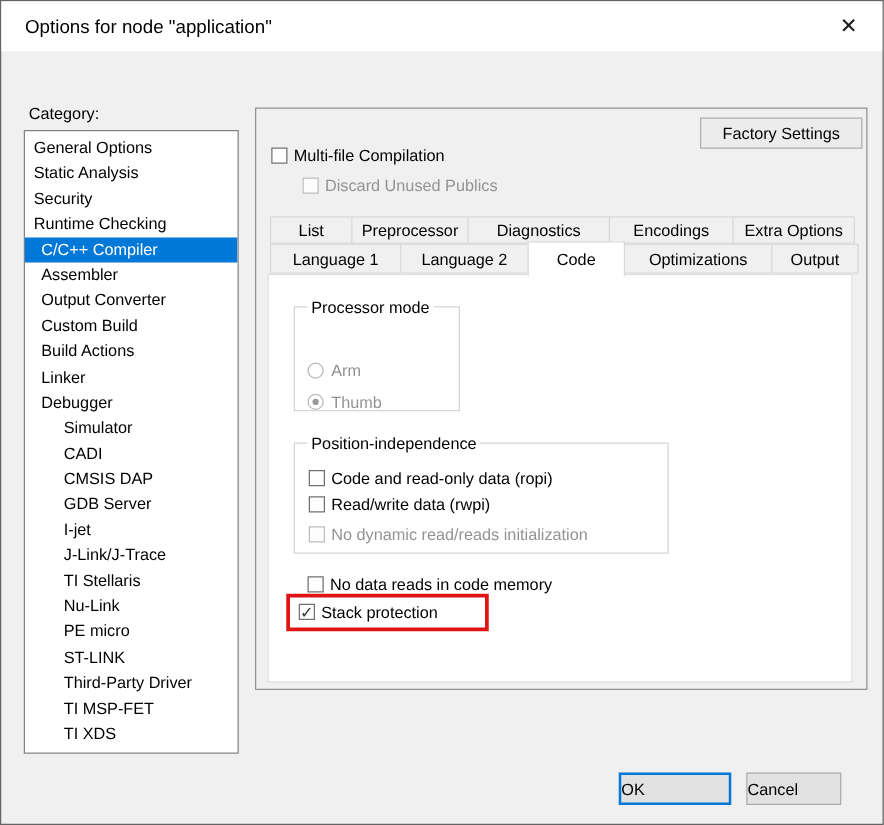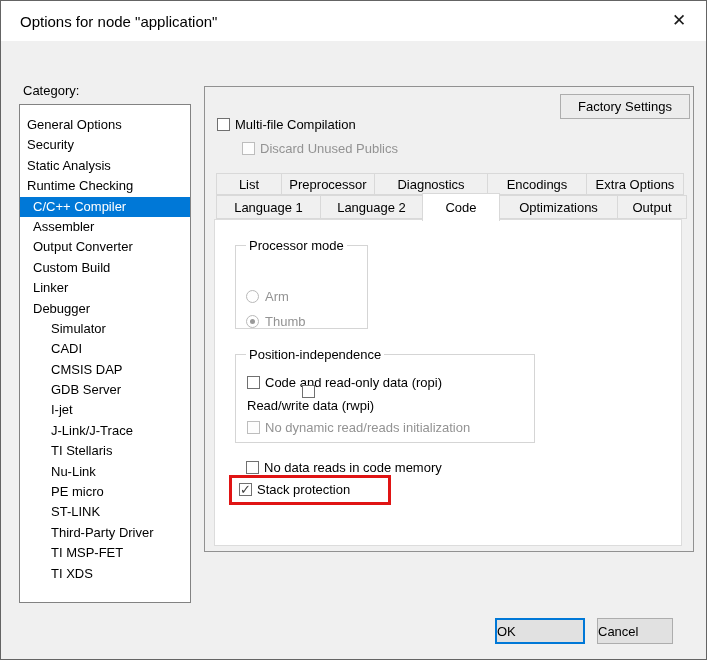--- a/index.html
+++ b/index.html
@@ -21,21 +21,21 @@
   #title { font-size:15px; padding-left:19px; }
   #close {
     position:absolute; right:8px; top:2px; width:38px; height:34px;
     display:flex; align-items:center; justify-content:center;
     font-size:17px; color:#1b1b1b; cursor:default;
   }
   
   #cat-label { position:absolute; left:22px; top:82px; }
   #cat-list {
     position:absolute; left:18px; top:103px; width:172px; height:499px;
-    background:#fff; border:1px solid #828282; padding-top:10px; overflow:hidden;
+    background:#fff; border:1px solid #828282; padding-top:3px; overflow:hidden;
   }
   .list-item { height:20.4px; line-height:20.4px; white-space:nowrap; }
   .list-item.lvl0 { padding-left:7px; }
   .list-item.lvl1 { padding-left:13px; }
   .list-item.lvl2 { padding-left:20px;margin-left:11px; }
   .list-item.selected { background:var(--sel,#0078d7); color:#fff; }
   
   #panel {
     position:absolute; left:203px; top:85px; width:490px; height:466px;
     border:1px solid #919191;
@@ -93,21 +93,21 @@
   #grp-processor { left:20px; top:25px; width:133px; height:84px; }
   #grp-position  { left:20px; top:134px; width:300px; height:89px; }
   .grp-label {
     position:absolute; top:-8px; left:10px; background:#fff; padding:0 3px;
     white-space:nowrap;
   }
   #grp-processor .cbrow[data-idx="0"] { left:10px; top:42px; }
   #grp-processor .cbrow[data-idx="1"] { left:10px; top:67px; }
   #grp-processor .lbl { color:#939393; }
   #grp-position .cbrow[data-idx="0"] { left:11px; top:19px; }
-  #grp-position .cbrow[data-idx="1"] { left:11px; top:30px;flex-direction:column; }
+  #grp-position .cbrow[data-idx="1"] { left:11px; top:40px; }
   #grp-position .cbrow[data-idx="2"] { left:11px; top:64px; }
   #row-nodata { left:31px; top:239px; }
   #row-stack  { left:24px; top:261px; }
   #red-box {
     position:absolute; left:14px; top:255px; width:162px; height:30px;
     border:3px solid var(--hl,#e01414); z-index:4; pointer-events:none;
   }
   
   .btn {
     position:absolute; top:617px; height:26px; background:#e1e1e1;
@@ -124,27 +124,28 @@
   <div id="titlebar">
     <span id="title">Options for node "application"</span>
     <span id="close">✕</span>
   </div>
 
   <span id="cat-label">Category:</span>
 
   <div id="cat-list">
 
   <div class="list-item lvl0" data-idx="0">General Options</div>
+      <div class="list-item lvl0" data-idx="2">Static Analysis</div>
       <div class="list-item lvl0" data-idx="1">Security</div>
-      <div class="list-item lvl0" data-idx="2">Static Analysis</div>
       <div class="list-item lvl0" data-idx="3">Runtime Checking</div>
       <div class="list-item lvl1 selected" data-idx="4">C/C++ Compiler</div>
       <div class="list-item lvl1" data-idx="5">Assembler</div>
       <div class="list-item lvl1" data-idx="6">Output Converter</div>
       <div class="list-item lvl1" data-idx="7">Custom Build</div>
+      <div class="list-item lvl1" data-idx="8">Build Actions</div>
       <div class="list-item lvl1" data-idx="9">Linker</div>
       <div class="list-item lvl1" data-idx="10">Debugger</div>
       <div class="list-item lvl2" data-idx="11">Simulator</div>
       <div class="list-item lvl2" data-idx="12">CADI</div>
       <div class="list-item lvl2" data-idx="13">CMSIS DAP</div>
       <div class="list-item lvl2" data-idx="14">GDB Server</div>
       <div class="list-item lvl2" data-idx="15">I-jet</div>
       <div class="list-item lvl2" data-idx="16">J-Link/J-Trace</div>
       <div class="list-item lvl2" data-idx="17">TI Stellaris</div>
       <div class="list-item lvl2" data-idx="18">Nu-Link</div>

